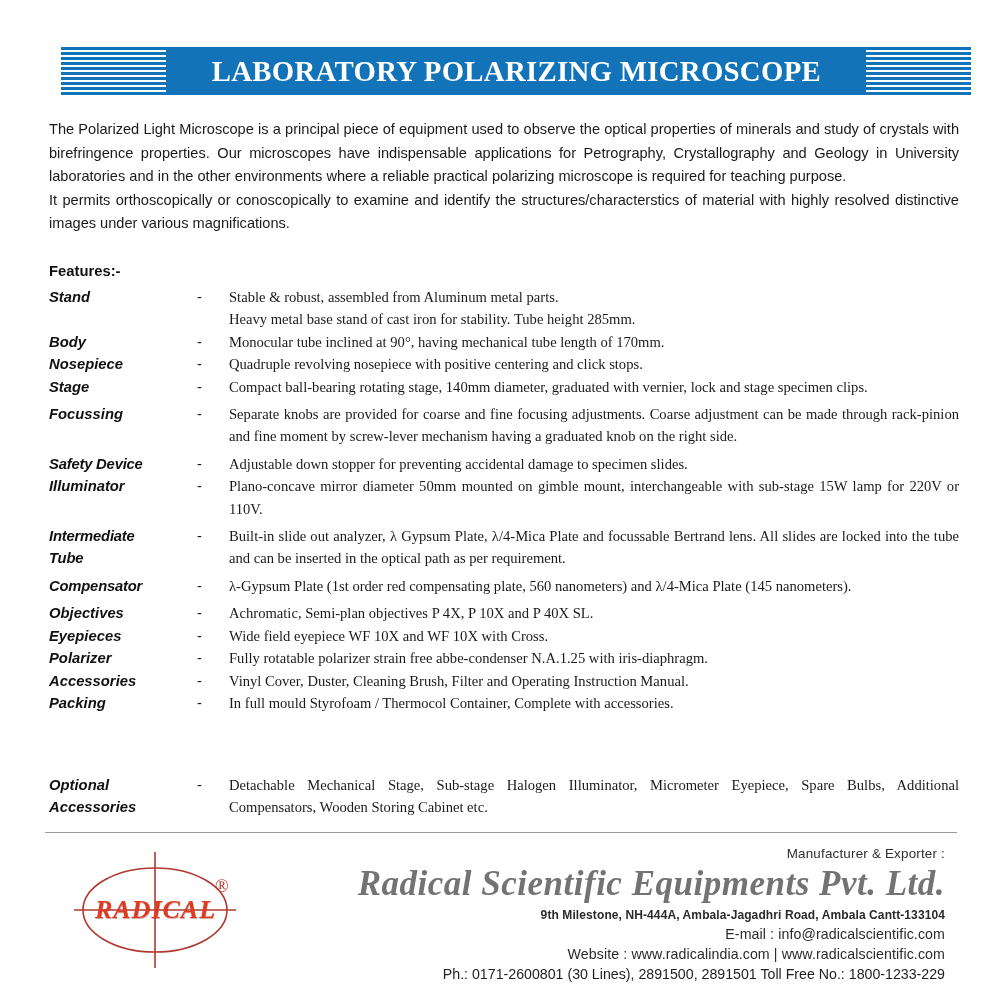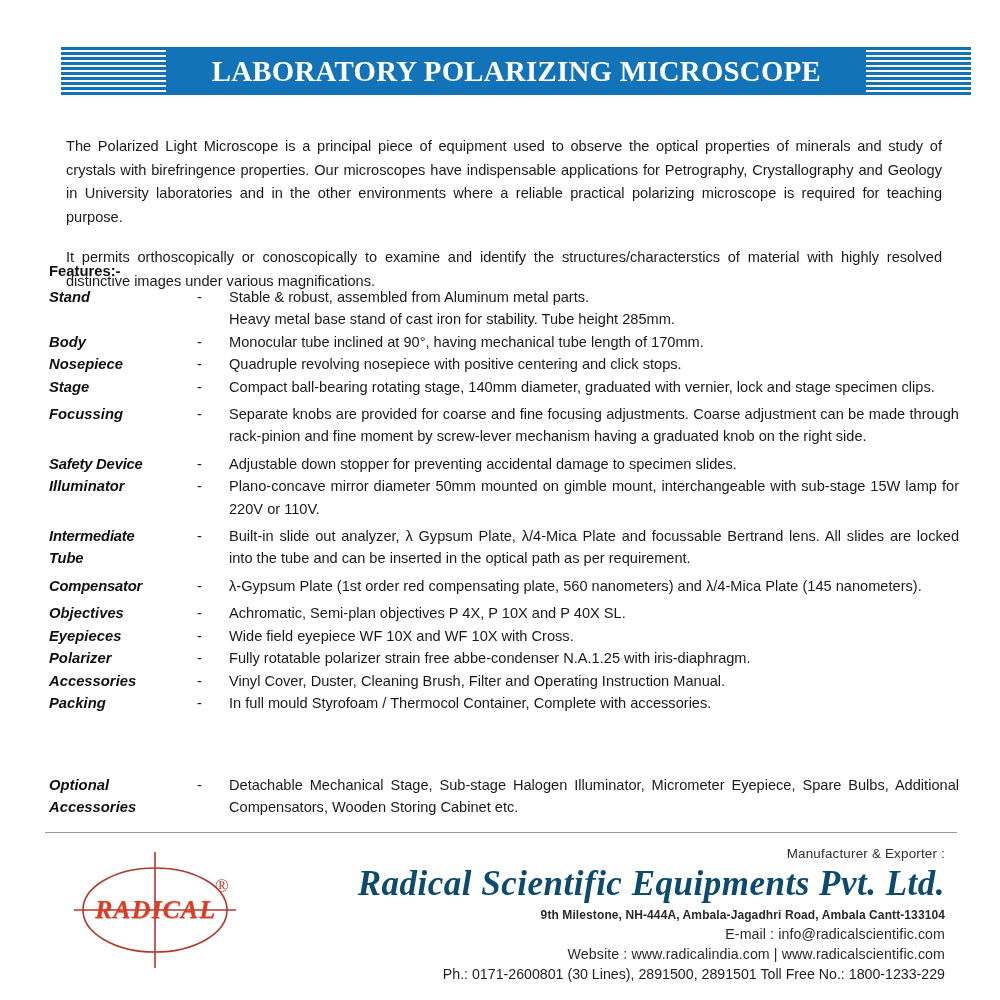--- a/index.html
+++ b/index.html
@@ -61,21 +61,21 @@
     transform: scaleX(0.96);
   }
 
   
   .intro {
     position: absolute;
     left: 49px; top: 118px;
     width: 910px;
   }
   .intro p {
-    margin: 17px;
+    margin: 0;
     font-size: 14.6px;
     line-height: 23.5px;
     text-align: justify;
     color: #1a1a1a;
   }
   .intro p + p { margin-top: 0px; }
 
   
   .features-heading {
     position: absolute;
@@ -108,20 +108,21 @@
     font-size: 14.6px;
     line-height: 22.4px;
     color: #1a1a1a;
   }
   .fvalue {
     flex: 1 1 auto;
     font-size: 14.6px;
     line-height: 22.4px;
     text-align: justify;
     color: #1a1a1a;
+    font-family: Liberation Serif, serif;
   }
   .fvalue .nj { text-align: left; }
   .frow.gap { margin-top: 5px; }
   .frow.tight .flabel { letter-spacing: -0.2px; }
   .sub-label {
     font-size: 14.8px;
     font-weight: bold;
     line-height: 22.4px;
     color: #111;
   }
@@ -184,21 +185,21 @@
     font-size: 13.4px;
     color: #2f2f2f;
     letter-spacing: 0.2px;
     margin-top: 6px;
   }
   .company {
     font-family: "Liberation Serif", serif;
     font-style: italic;
     font-weight: bold;
     font-size: 35px;
-    color: #0c4a6e;
+    color: #737373;
     letter-spacing: 0.5px;
     line-height: 44px;
     margin-top: 1px;
     white-space: nowrap;
   }
   .addr {
     font-size: 12px;
     font-weight: bold;
     color: #2a2a2a;
     letter-spacing: 0.1px;

